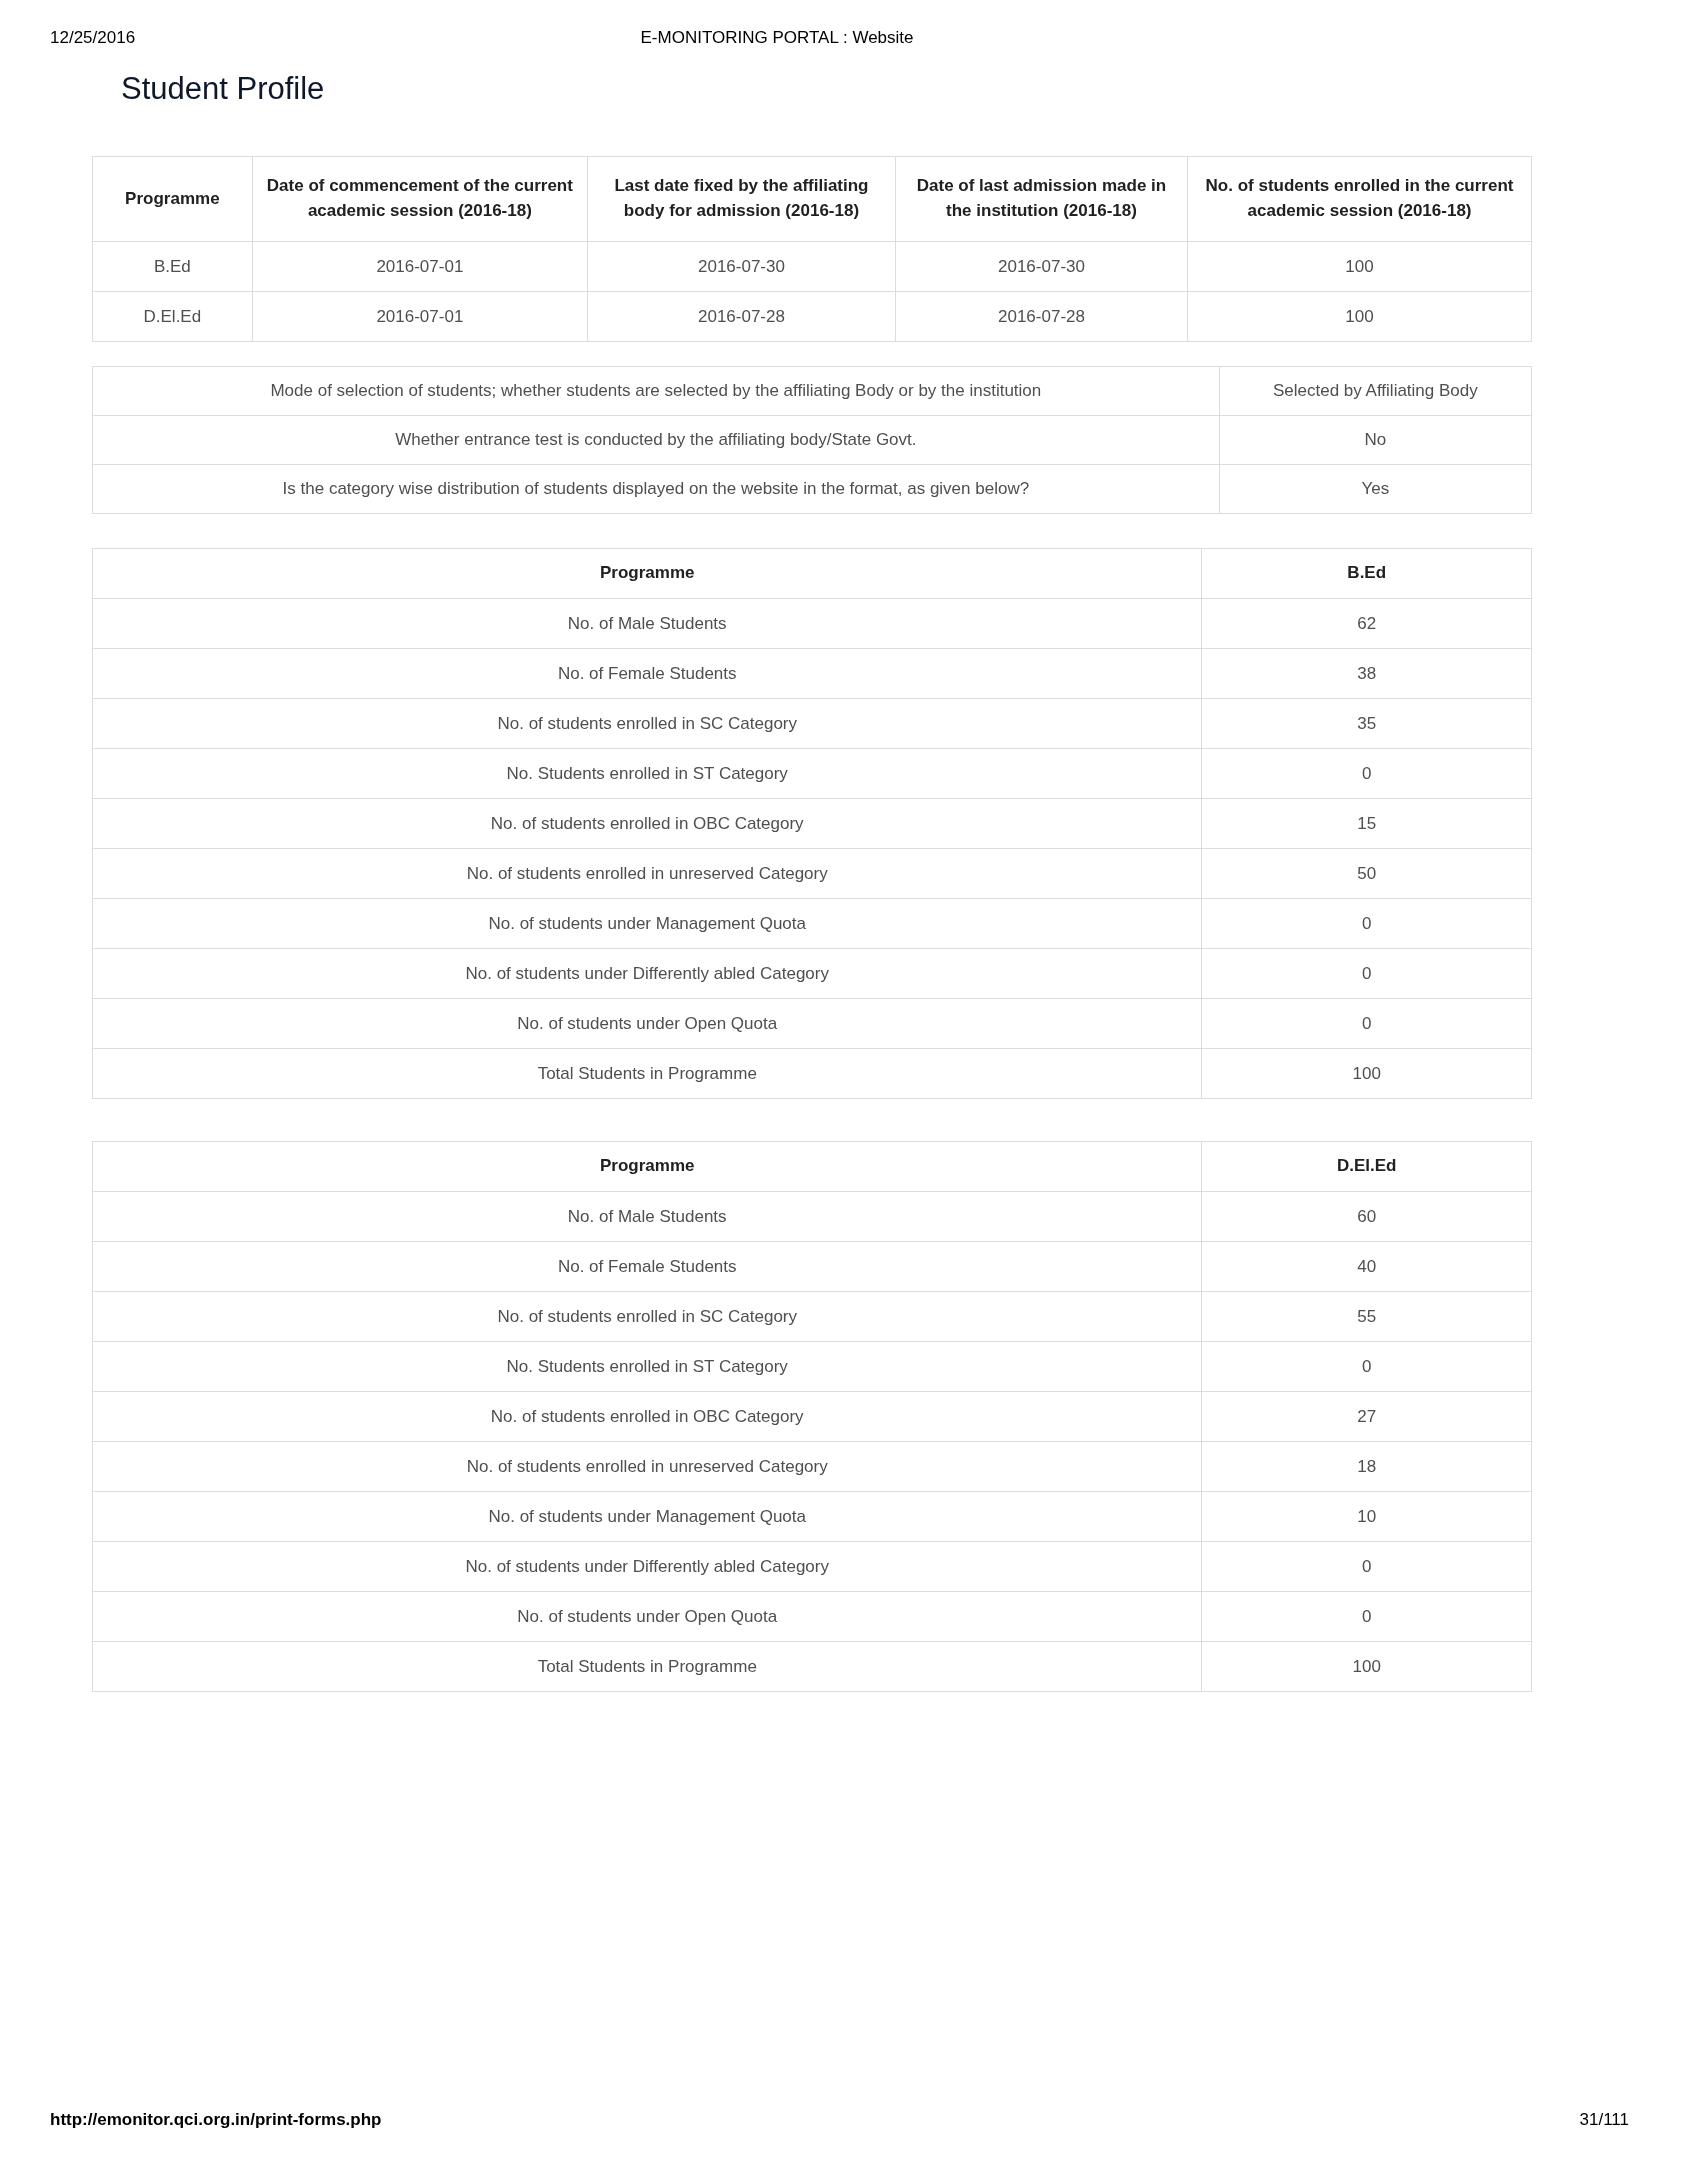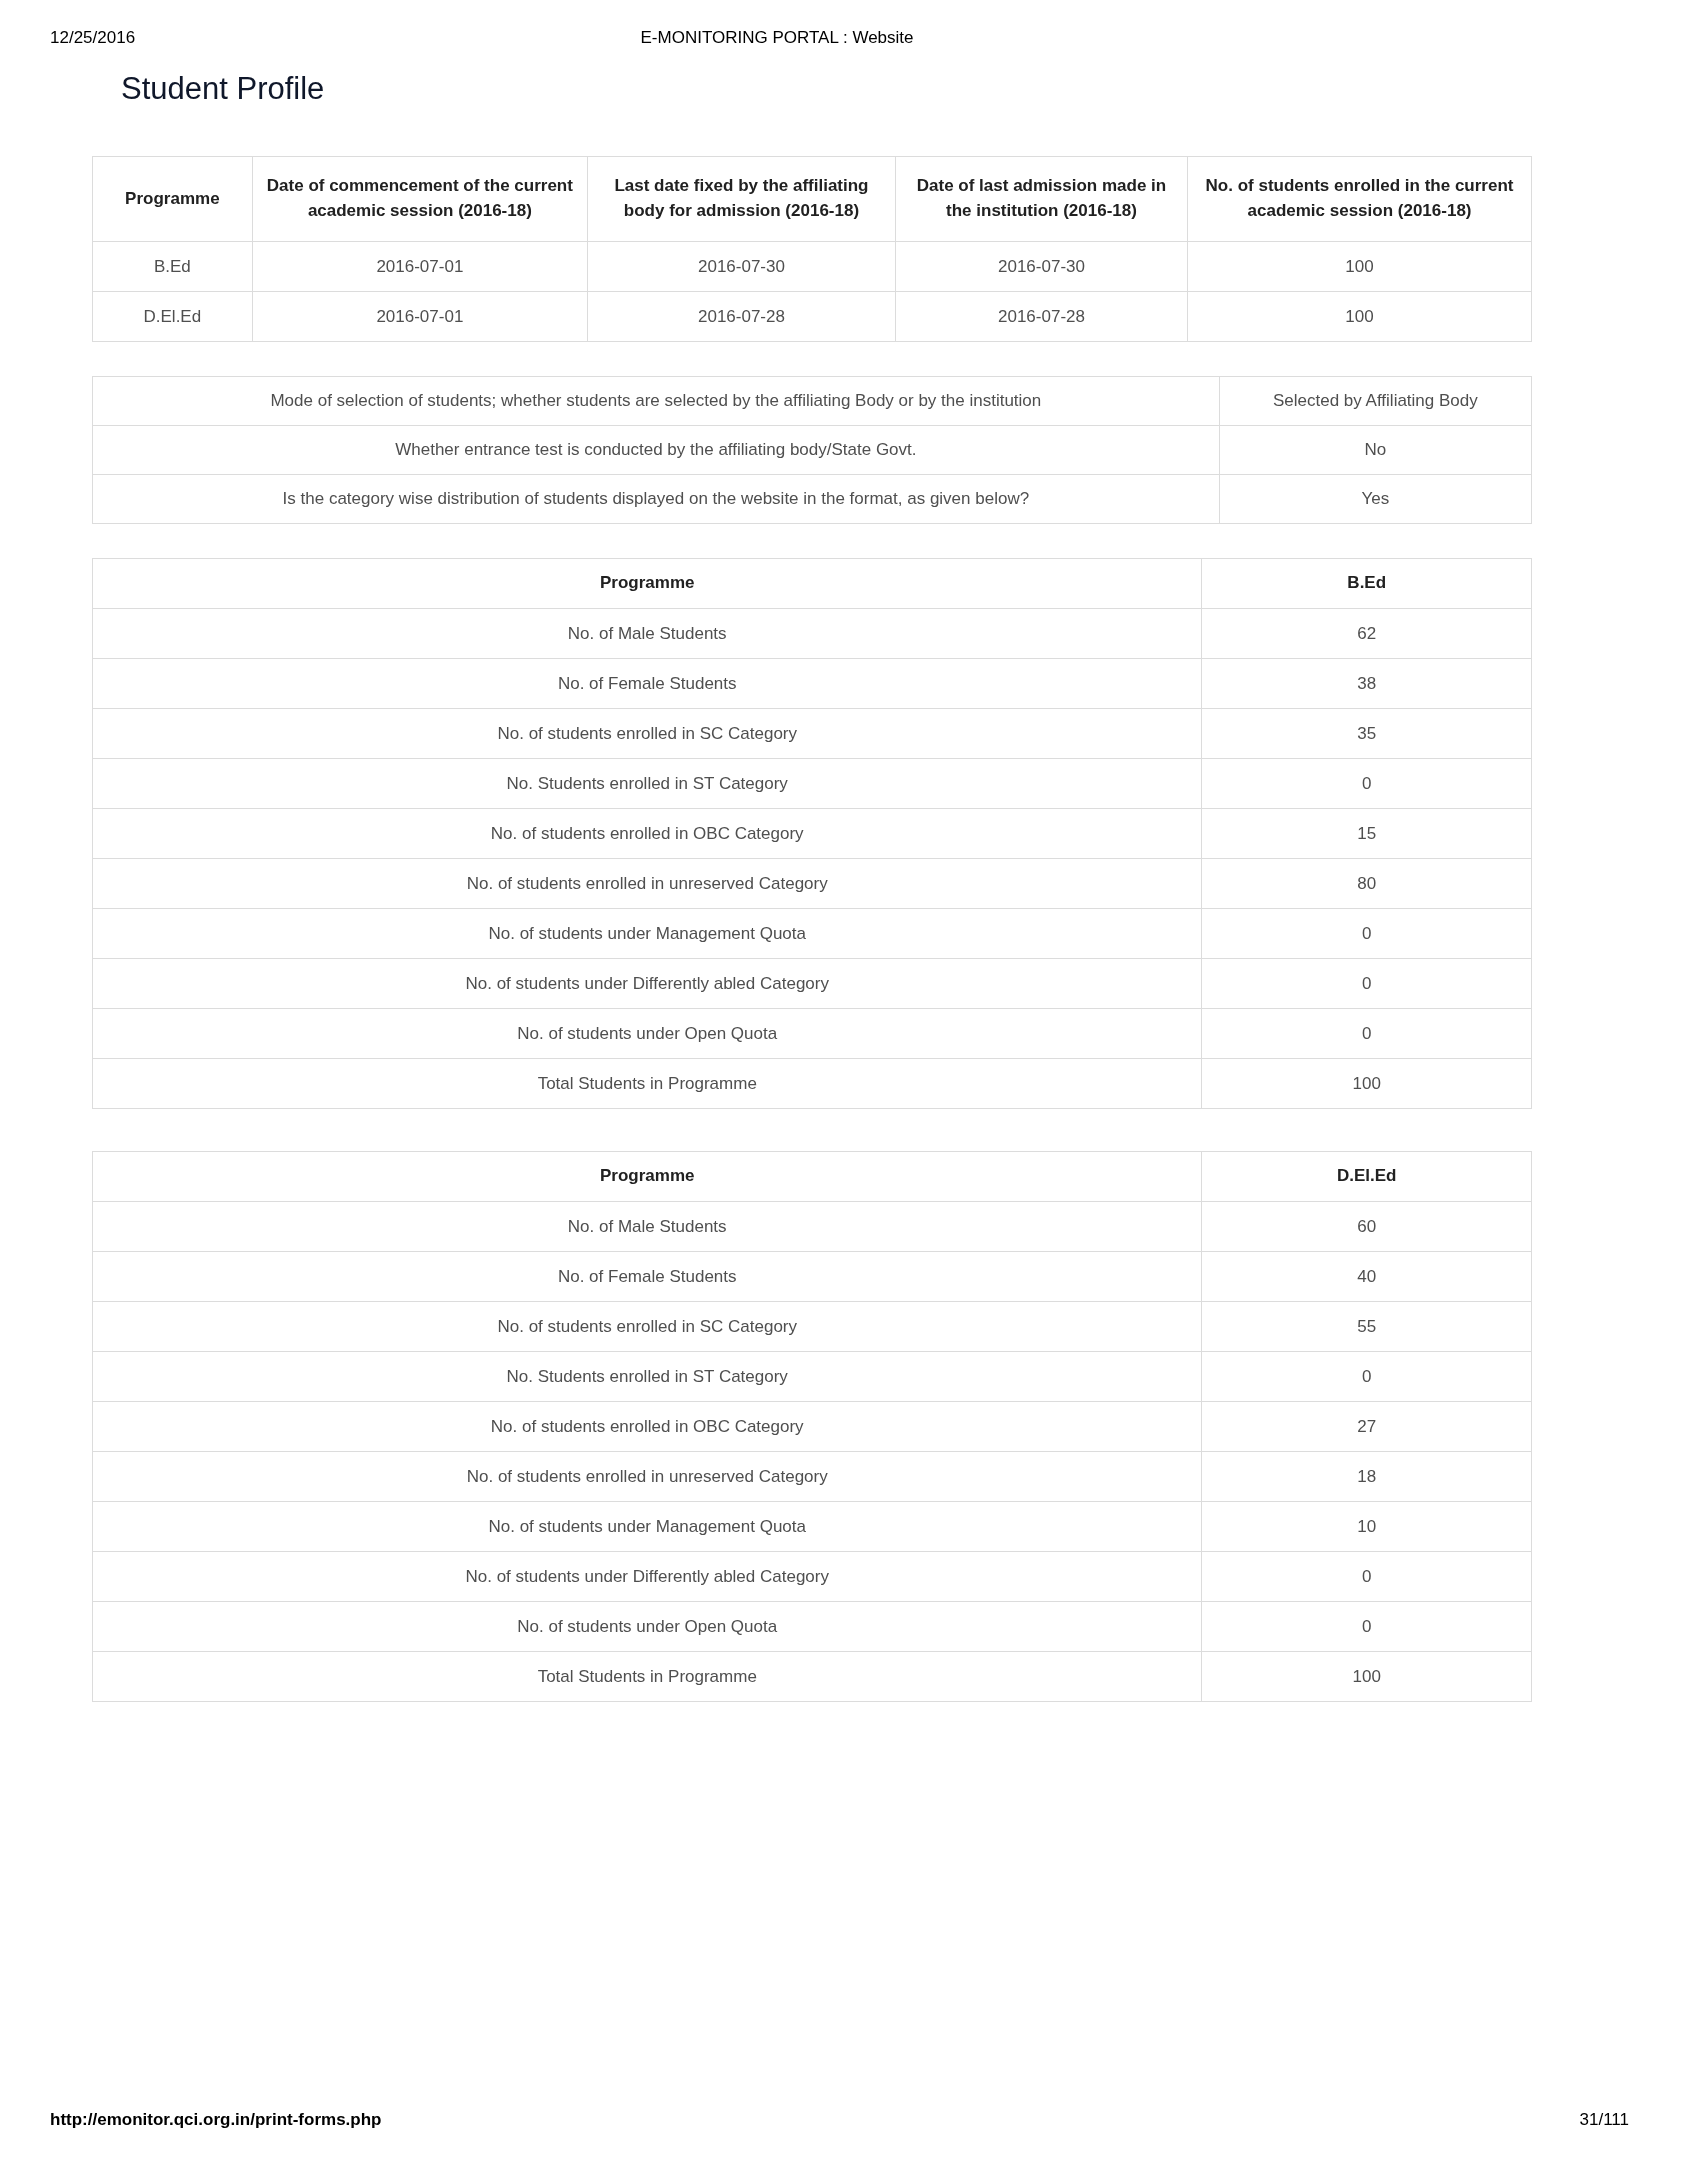--- a/index.html
+++ b/index.html
@@ -44,21 +44,21 @@
   
   .admission-table th { height: 85px; }
   .admission-table td { height: 50px; }
   .admission-table .col-prog  { width: 11.1%; }
   .admission-table .col-comm  { width: 23.3%; }
   .admission-table .col-last  { width: 21.4%; margin-top: 44px; }
   .admission-table .col-adm   { width: 20.3%; }
   .admission-table .col-enr   { width: 23.9%; }
 
   
-  .questions-table { margin-top: 34px; }
+  .questions-table { margin-top: 24px; }
   .questions-table td { height: 49px; }
   .questions-table .col-q { width: 78.3%; }
   .questions-table .col-a { width: 21.7%; }
 
   
   .category-table { margin-top: 34px; }
   .category-table th, .category-table td { height: 50px; }
   .category-table .col-label { width: 77.1%; }
   .category-table .col-value { width: 22.9%; }
   .category-table.second { margin-top: 42px; }
@@ -143,21 +143,21 @@
       <tr>
         <td>No. Students enrolled in ST Category</td>
         <td>0</td>
       </tr>
       <tr>
         <td>No. of students enrolled in OBC Category</td>
         <td>15</td>
       </tr>
       <tr>
         <td>No. of students enrolled in unreserved Category</td>
-        <td>80</td>
+        <td>50</td>
       </tr>
       <tr>
         <td>No. of students under Management Quota</td>
         <td>0</td>
       </tr>
       <tr>
         <td>No. of students under Differently abled Category</td>
         <td>0</td>
       </tr>
       <tr>

